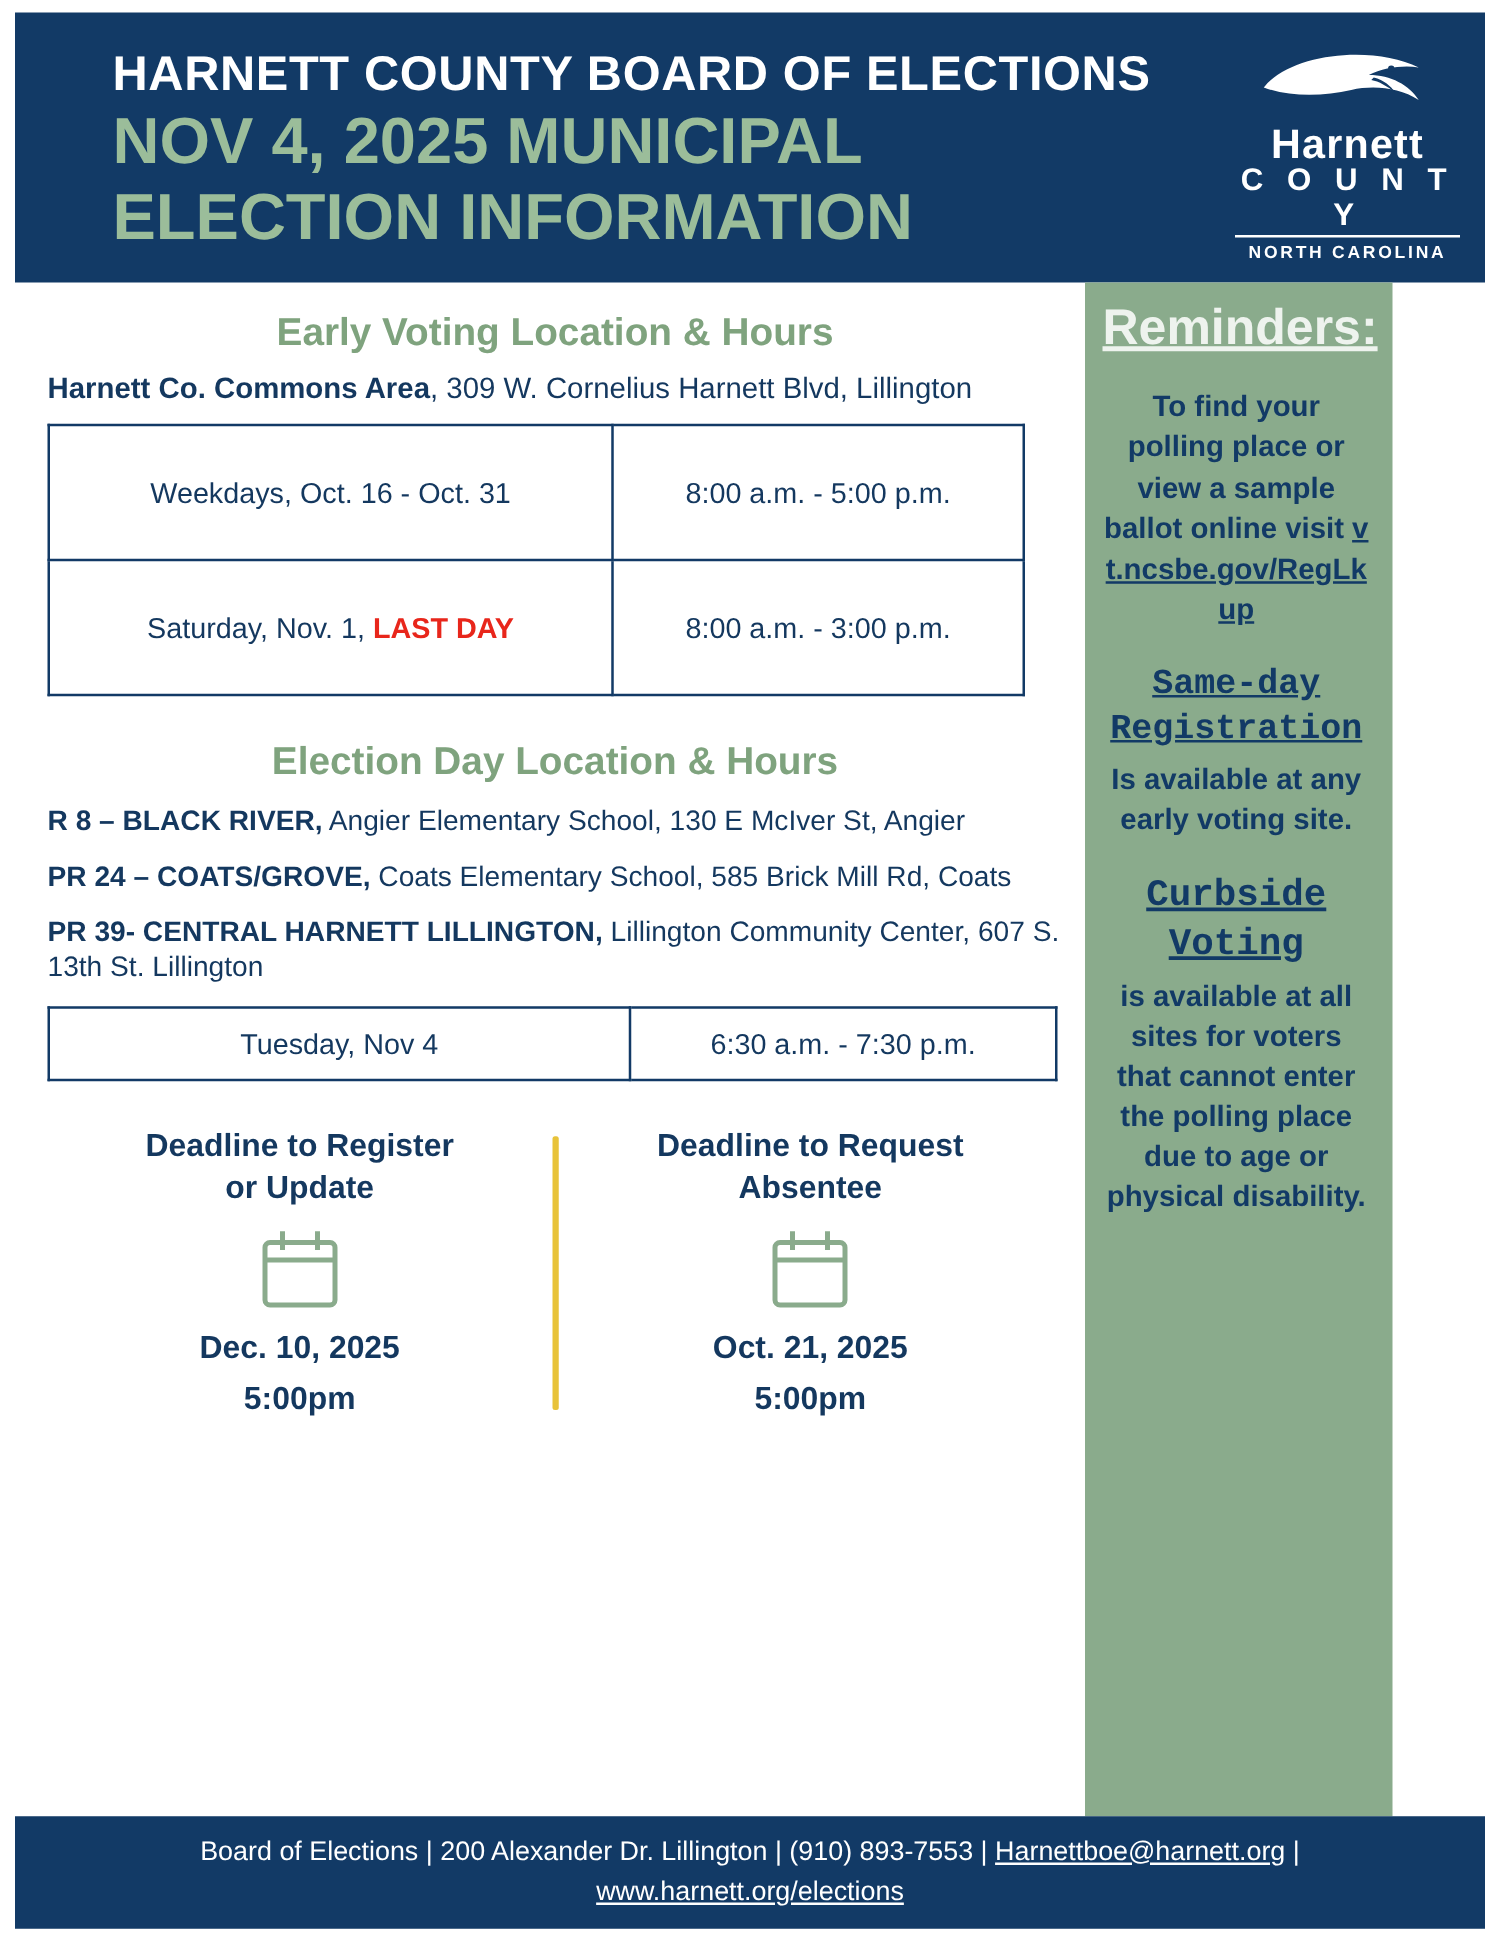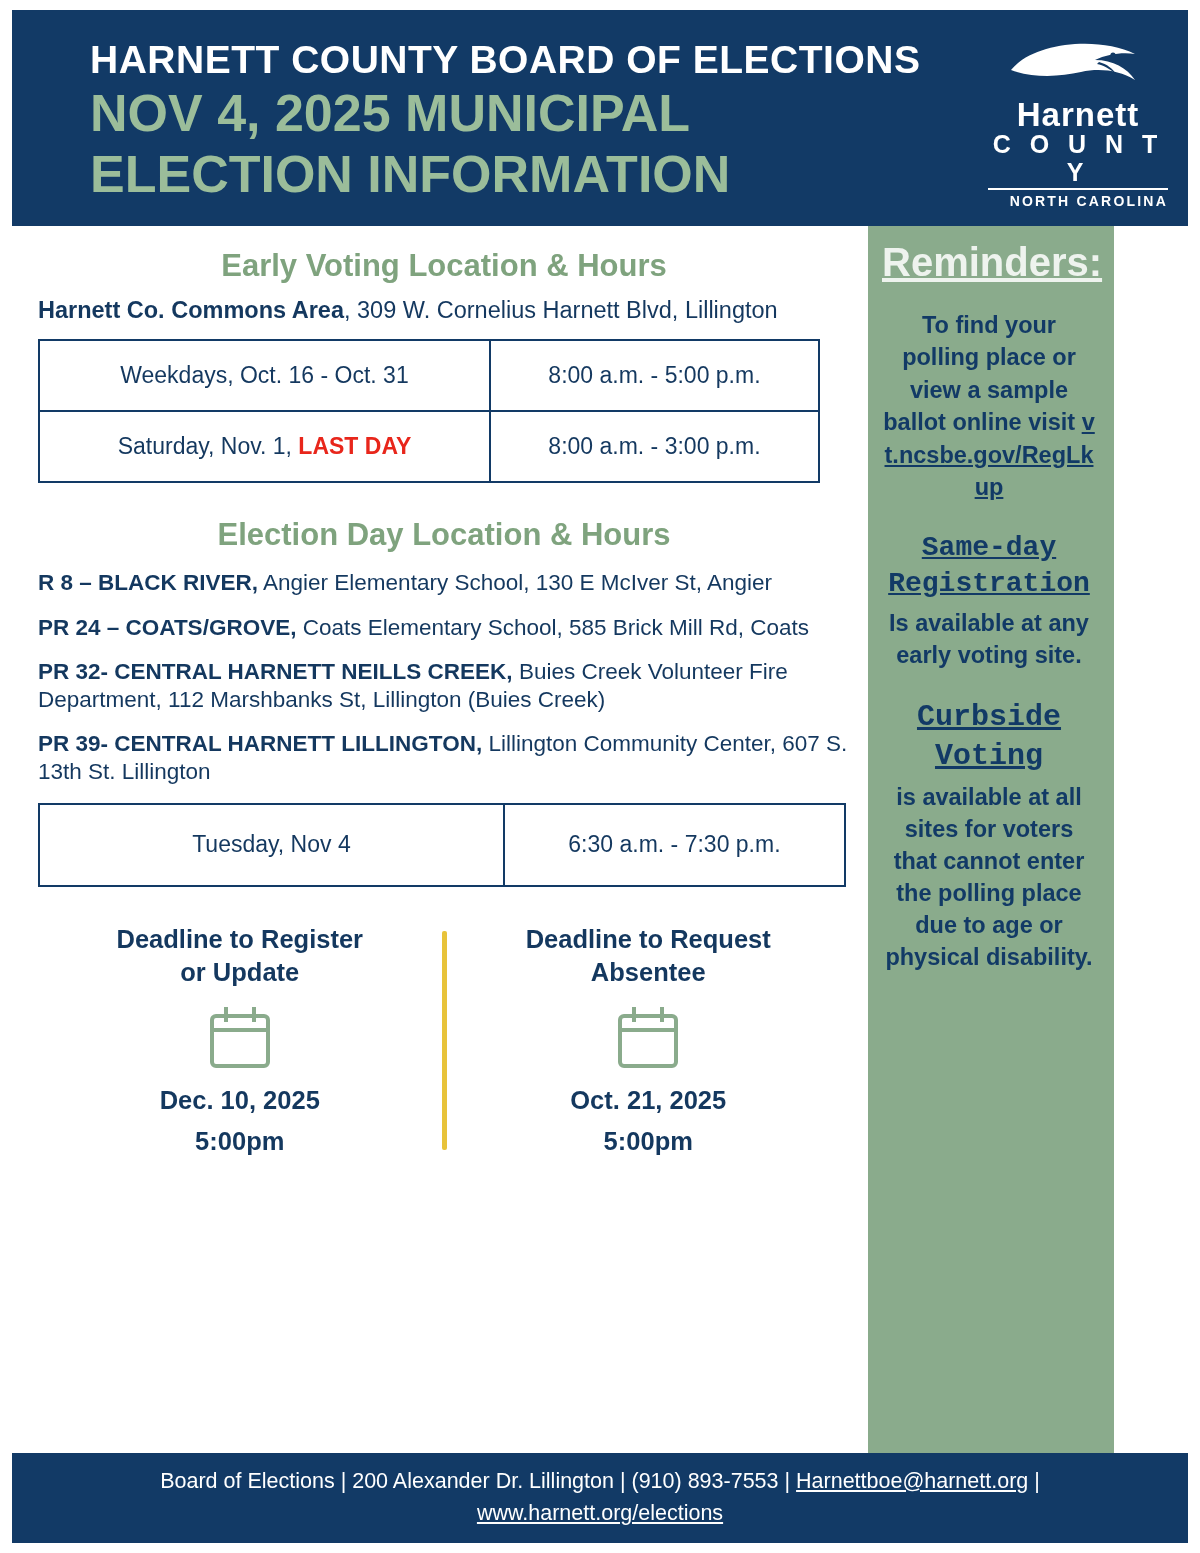--- a/index.html
+++ b/index.html
@@ -79,21 +79,20 @@
     letter-spacing: 6px;
     line-height: 1.1;
   }
   .logo-state {
     font-size: 14px;
     font-weight: bold;
     letter-spacing: 2.2px;
     border-top: 2px solid #ffffff;
     padding-top: 3px;
     margin-top: 2px;
-    text-align: right;
   }
 
   
   .body-wrap {
     display: flex;
     margin: 0 12px;
     flex: 1;
     align-items: stretch;
   }
   .left-col {
@@ -124,21 +123,21 @@
   }
   .addr-line b { font-weight: bold; }
 
   table.hours {
     border-collapse: collapse;
     width: 782px;
     margin: 4px 0 0 0;
   }
   table.hours td {
     border: 2px solid #123a66;
-    height: 71px;
+    height: 108px;
     text-align: center;
     font-size: 23px;
     vertical-align: middle;
   }
   table.hours td.col1 { width: 452px; }
   table.hours td.col2 { width: 330px; }
   .lastday { color: #e8261b; font-weight: bold; }
 
   .precinct {
     font-size: 22.5px;
@@ -147,21 +146,21 @@
   }
   .precinct b { font-weight: bold; }
 
   table.eday {
     border-collapse: collapse;
     width: 808px;
     margin: 18px 0 0 0;
   }
   table.eday td {
     border: 2px solid #123a66;
-    height: 82px;
+    height: 58px;
     text-align: center;
     font-size: 23px;
     vertical-align: middle;
   }
   table.eday td.col1 { width: 466px; }
   table.eday td.col2 { width: 342px; }
 
   .deadlines {
     display: flex;
     margin-top: 36px;
@@ -283,23 +282,20 @@
       </tbody>
         </table>
 
       <div class="section-title second">Election Day Location &amp; Hours</div>
 
       <div class="precinct">
         <b>R 8 – BLACK RIVER,</b><span> Angier Elementary School, 130 E McIver St, Angier</span>
       </div>
       <div class="precinct">
         <b>PR 24 – COATS/GROVE,</b><span> Coats Elementary School, 585 Brick Mill Rd, Coats</span>
-      </div>
-      <div class="precinct">
-        <b>PR 32- CENTRAL HARNETT NEILLS CREEK,</b><span> Buies Creek Volunteer Fire Department, 112 Marshbanks St, Lillington (Buies Creek)</span>
       </div>
       <div class="precinct">
         <b>PR 39- CENTRAL HARNETT LILLINGTON,</b><span> Lillington Community Center, 607 S. 13th St. Lillington</span>
       </div>
 
       <table class="eday">
         <tbody>
             <tr>
           <td class="col1">Tuesday, Nov 4</td>
           <td class="col2">6:30 a.m. - 7:30 p.m.</td>

